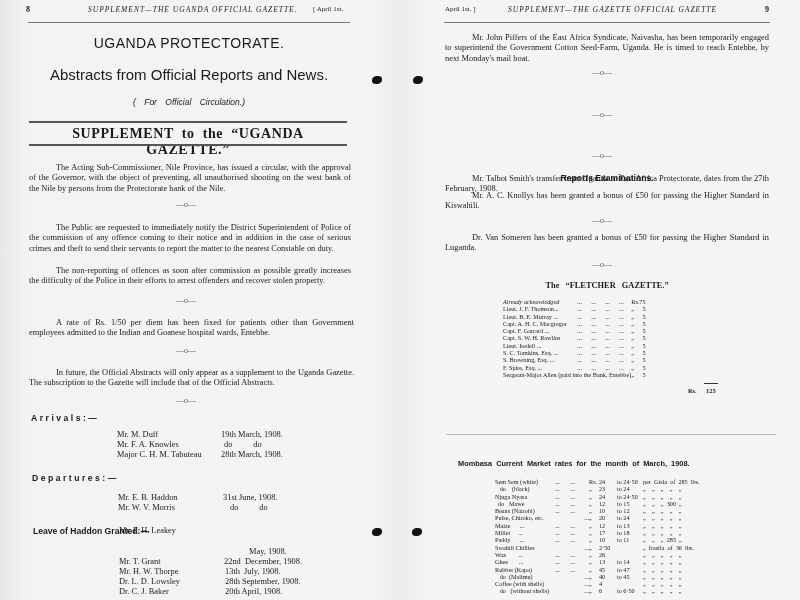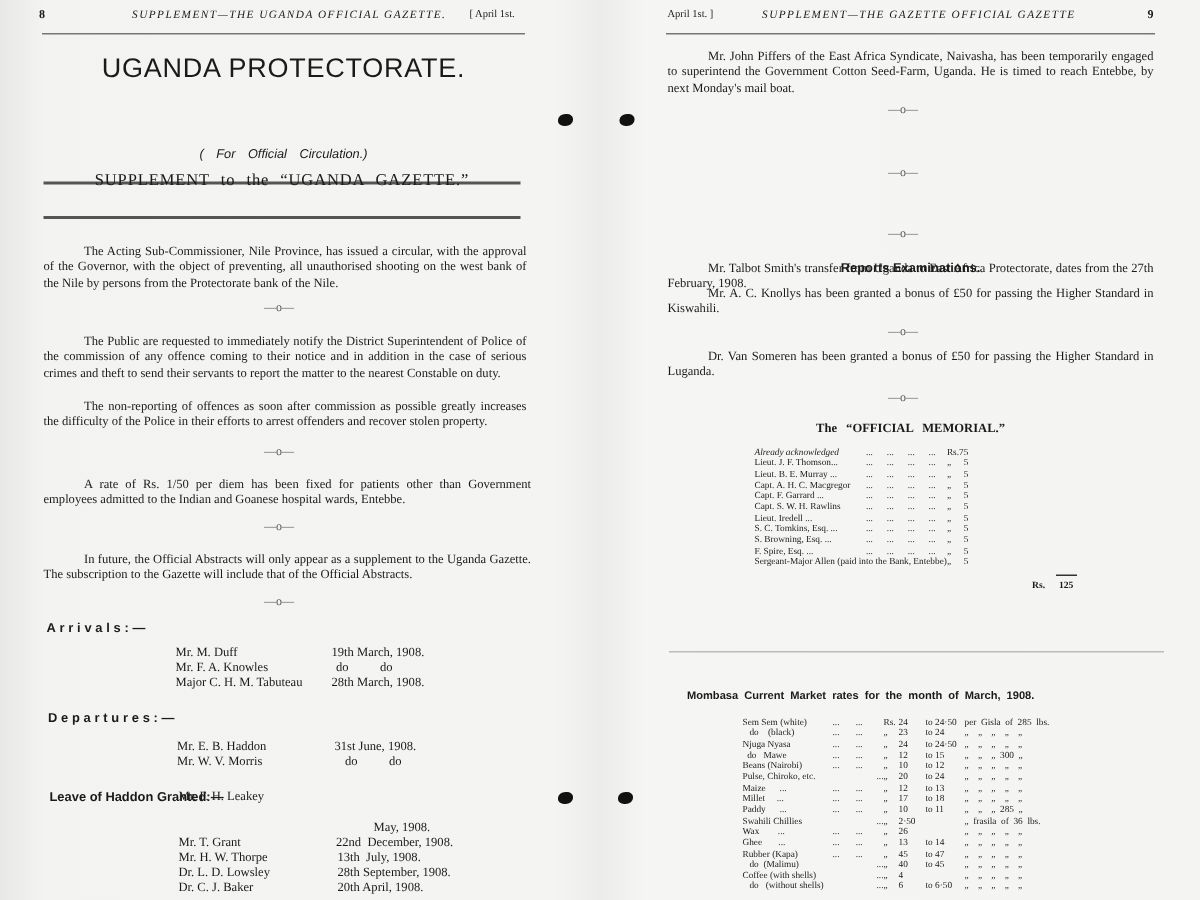--- a/index.html
+++ b/index.html
@@ -25,25 +25,26 @@
 </style>
 </head>
 <body>
 
 <div class="page left">
   <span class="pagenum" style="left:26px;">8</span>
   <span class="runhead" style="left:88px;">SUPPLEMENT—THE UGANDA OFFICIAL GAZETTE.</span>
   <span class="runhead" style="left:313px; font-style:normal; font-size:7px; letter-spacing:0;">[ April 1st.</span>
   <div class="rule" style="left:28px; top:22px; width:322px;"></div>
 
-  <div class="sans center" style="position:absolute; left:28px; width:322px; top:35px; font-size:18px; letter-spacing:0.5px;">UGANDA PROTECTORATE.</div>
+  <div class="sans center" style="position:absolute; left:28px; width:322px; top:35px; font-size:14px; letter-spacing:0.5px;">UGANDA PROTECTORATE.</div>
+  <div class="sans center" style="position:absolute; left:28px; width:322px; top:66px; font-size:15px;">Abstracts from Official Reports and News.</div>
   <div class="sans center" style="position:absolute; left:28px; width:322px; top:97px; font-size:8.5px; font-style:italic; word-spacing:6px;">( For Official Circulation.)</div>
 
   <div class="rule thick" style="left:29px; top:121px; width:318px;"></div>
-  <div class="center" style="position:absolute; left:29px; width:318px; top:114px; font-size:11px; font-weight:normal; word-spacing:4px; letter-spacing:0.6px;">SUPPLEMENT to the “UGANDA GAZETTE.”</div>
+  <div class="center" style="position:absolute; left:29px; width:318px; top:126px; font-size:14px; font-weight:bold; word-spacing:4px; letter-spacing:0.6px;">SUPPLEMENT to the “UGANDA GAZETTE.”</div>
   <div class="rule thick" style="left:29px; top:144px; width:318px;"></div>
 
   <div class="p indent" style="left:29px; top:163px; width:322px;">The Acting Sub-Commissioner, Nile Province, has issued a circular, with the approval of the Governor, with the object of preventing, all unauthorised shooting on the west bank of the Nile by persons from the Protectorate bank of the Nile.</div>
   <div class="sep" style="left:176px; top:200px;">—o—</div>
   <div class="p indent" style="left:29px; top:223px; width:322px;">The Public are requested to immediately notify the District Superintendent of Police of the commission of any offence coming to their notice and in addition in the case of serious crimes and theft to send their servants to report the matter to the nearest Constable on duty.</div>
   <div class="p indent" style="left:29px; top:266px; width:322px;">The non-reporting of offences as soon after commission as possible greatly increases the difficulty of the Police in their efforts to arrest offenders and recover stolen property.</div>
   <div class="sep" style="left:176px; top:296px;">—o—</div>
   <div class="p indent" style="left:29px; top:318px; width:325px;">A rate of Rs. 1/50 per diem has been fixed for patients other than Government employees admitted to the Indian and Goanese hospital wards, Entebbe.</div>
   <div class="sep" style="left:176px; top:346px;">—o—</div>
   <div class="p indent" style="left:29px; top:368px; width:325px;">In future, the Official Abstracts will only appear as a supplement to the Uganda Gazette. The subscription to the Gazette will include that of the Official Abstracts.</div>
@@ -98,21 +99,21 @@
   <div class="sep" style="left:192px; top:110px;">—o—</div>
   <div class="p indent" style="left:45px; top:126px; width:324px;margin-top:48px;">Mr. Talbot Smith's transfer from Uganda to East Africa Protectorate, dates from the 27th February, 1908.</div>
   <div class="sep" style="left:192px; top:151px;">—o—</div>
 
   <div class="section-head center" style="left:45px; width:324px; top:173px;">Reports Examinations.</div>
   <div class="p indent" style="left:45px; top:191px; width:324px;">Mr. A. C. Knollys has been granted a bonus of £50 for passing the Higher Standard in Kiswahili.</div>
   <div class="sep" style="left:192px; top:216px;">—o—</div>
   <div class="p indent" style="left:45px; top:233px; width:324px;">Dr. Van Someren has been granted a bonus of £50 for passing the Higher Standard in Luganda.</div>
   <div class="sep" style="left:192px; top:260px;">—o—</div>
 
-  <div class="center" style="position:absolute; left:45px; width:324px; top:281px; font-size:8.4px; font-weight:bold; word-spacing:4px;">The “OFFICIAL MEMORIAL.”</div>
+  <div class="center" style="position:absolute; left:45px; width:324px; top:281px; font-size:8.4px; font-weight:bold; word-spacing:4px;">The “FLETCHER GAZETTE.”</div>
   <table class="fl" style="position:absolute; left:103px; top:298px; width:141px;">
     <tbody>
       <tr>
           <td style="font-style:italic;">Already acknowledged</td>
           <td style="white-space:pre;">...      ...      ...      ...</td>
           <td>Rs.</td>
           <td style="text-align:right;">75</td>
         </tr>
       <tr>
           <td>Lieut. J. F. Thomson...</td>

